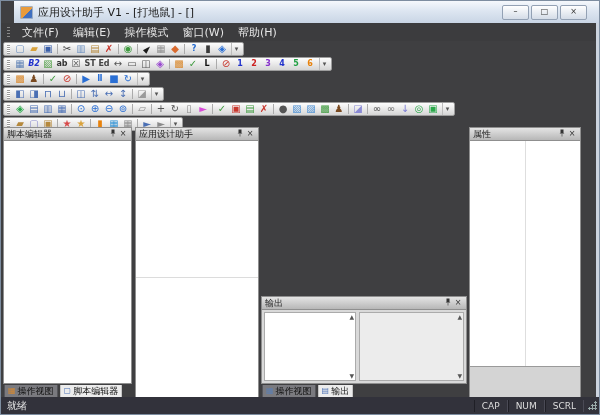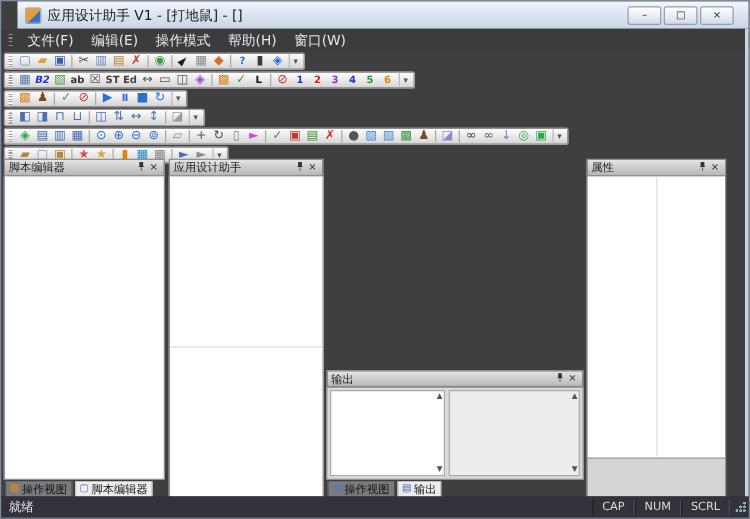--- a/index.html
+++ b/index.html
@@ -72,22 +72,22 @@
       <span class="win-btn">□</span>
       <span class="win-btn">×</span>
     </div>
   </div>
 
   <div class="menubar">
     <span class="mgrip"></span>
   <span class="menu-item">文件(F)</span>
       <span class="menu-item">编辑(E)</span>
       <span class="menu-item">操作模式</span>
+      <span class="menu-item">窗口(W)</span>
       <span class="menu-item">帮助(H)</span>
-      <span class="menu-item">窗口(W)</span>
     </div>
 
   <div id="toolbars">
       <div class="toolbar">
         <span class="grip"></span>
         <span class="tbtn" style="color: rgb(107, 143, 191);">▢</span>
         <span class="tbtn" style="color: rgb(217, 162, 60);">▰</span>
         <span class="tbtn" style="color: rgb(58, 95, 168);">▣</span>
         <span class="tsep"></span>
         <span class="tbtn" style="color: rgb(68, 68, 68);">✂</span>

